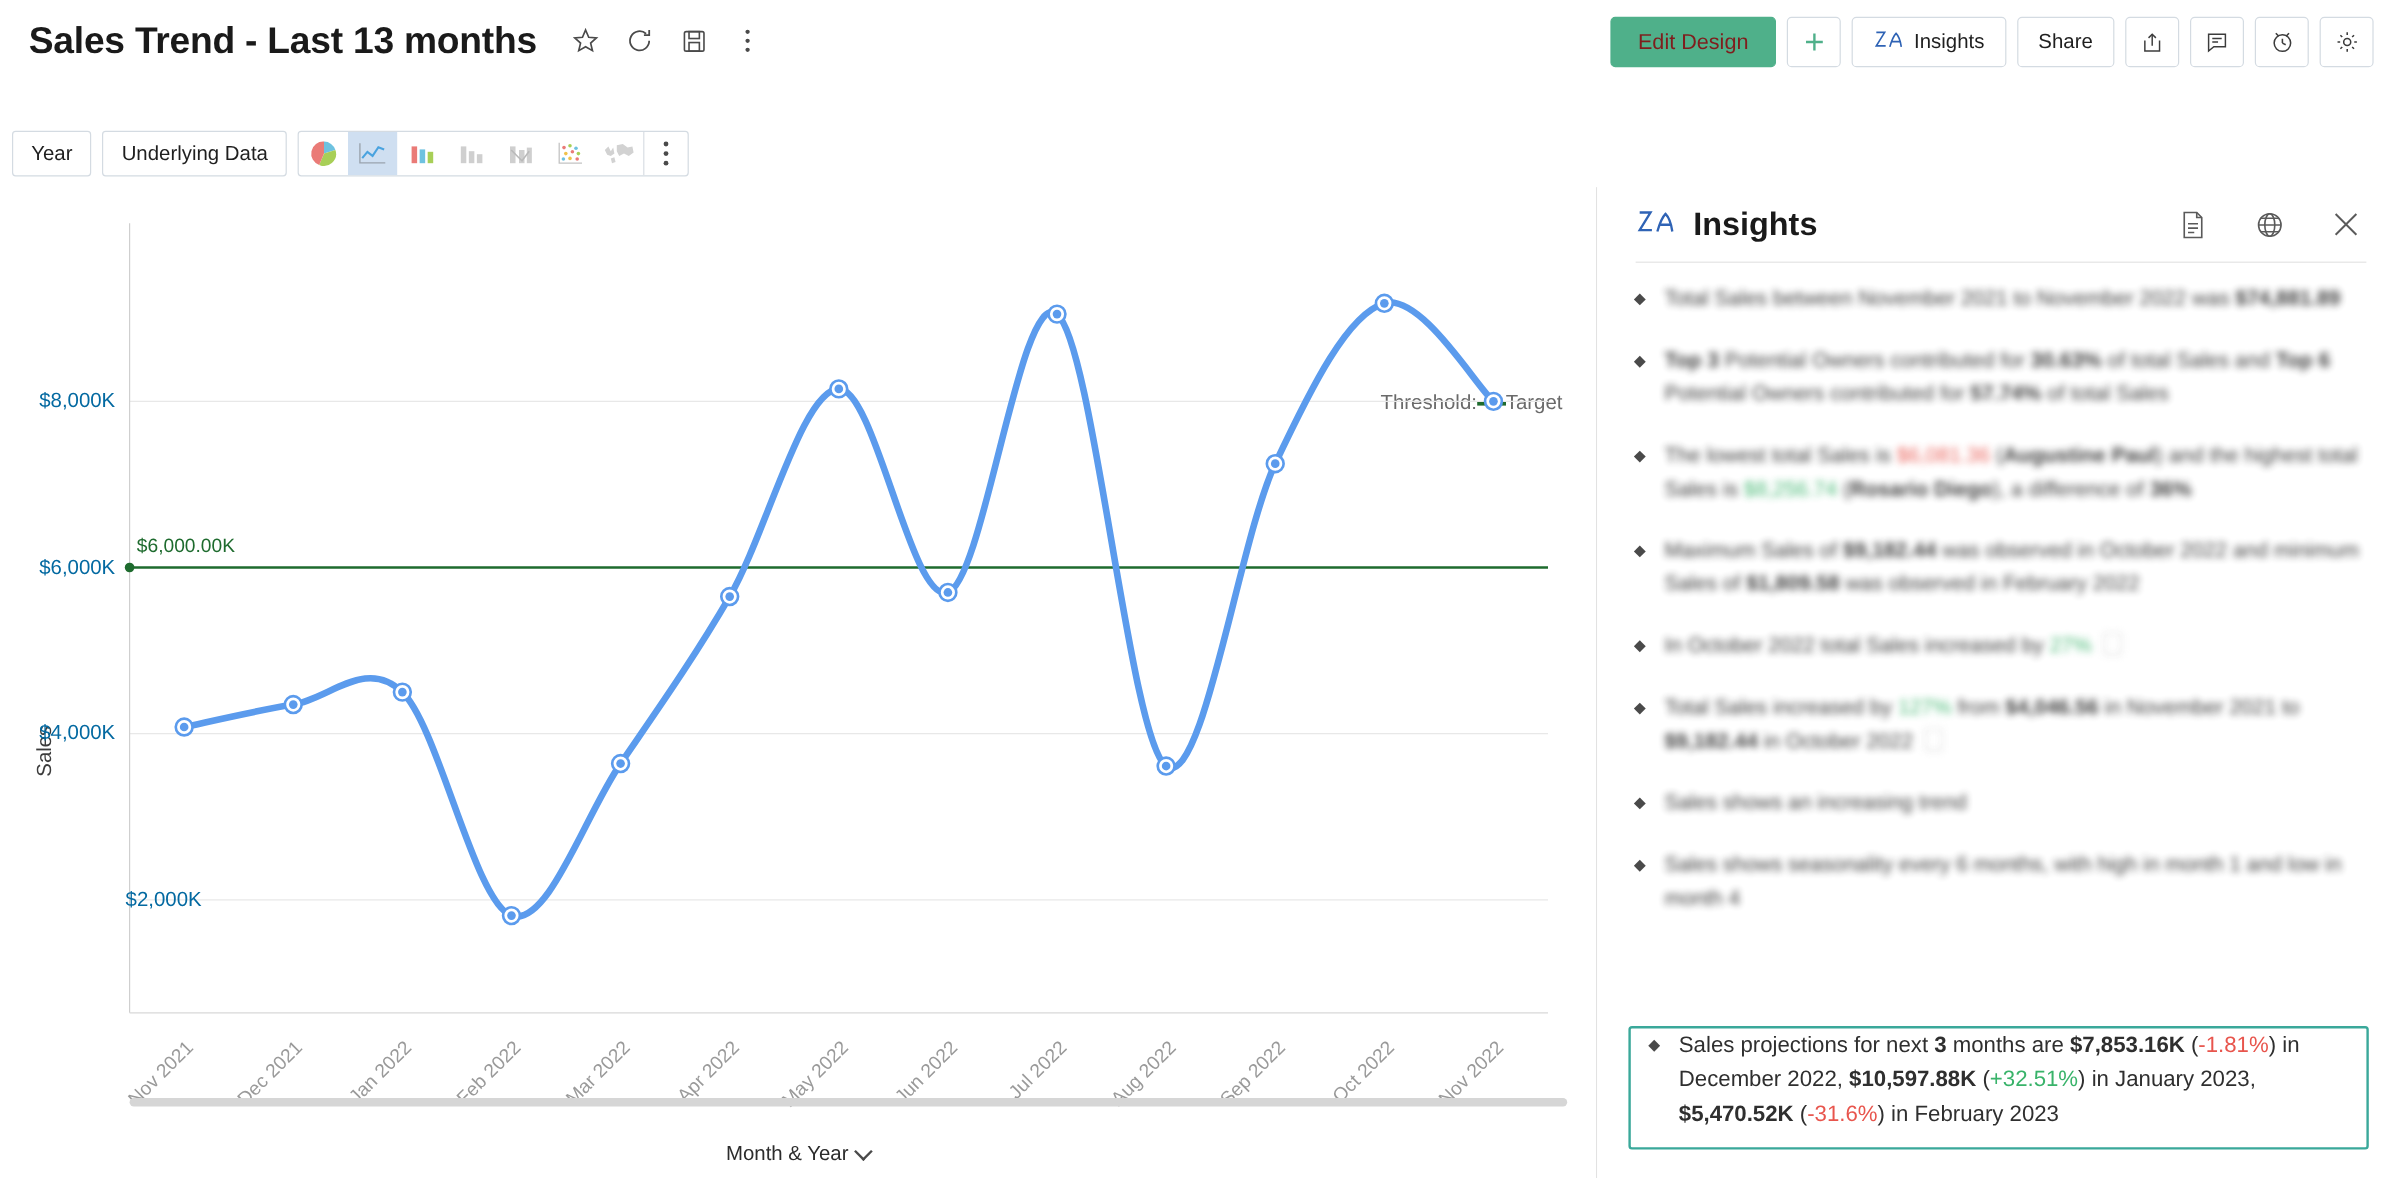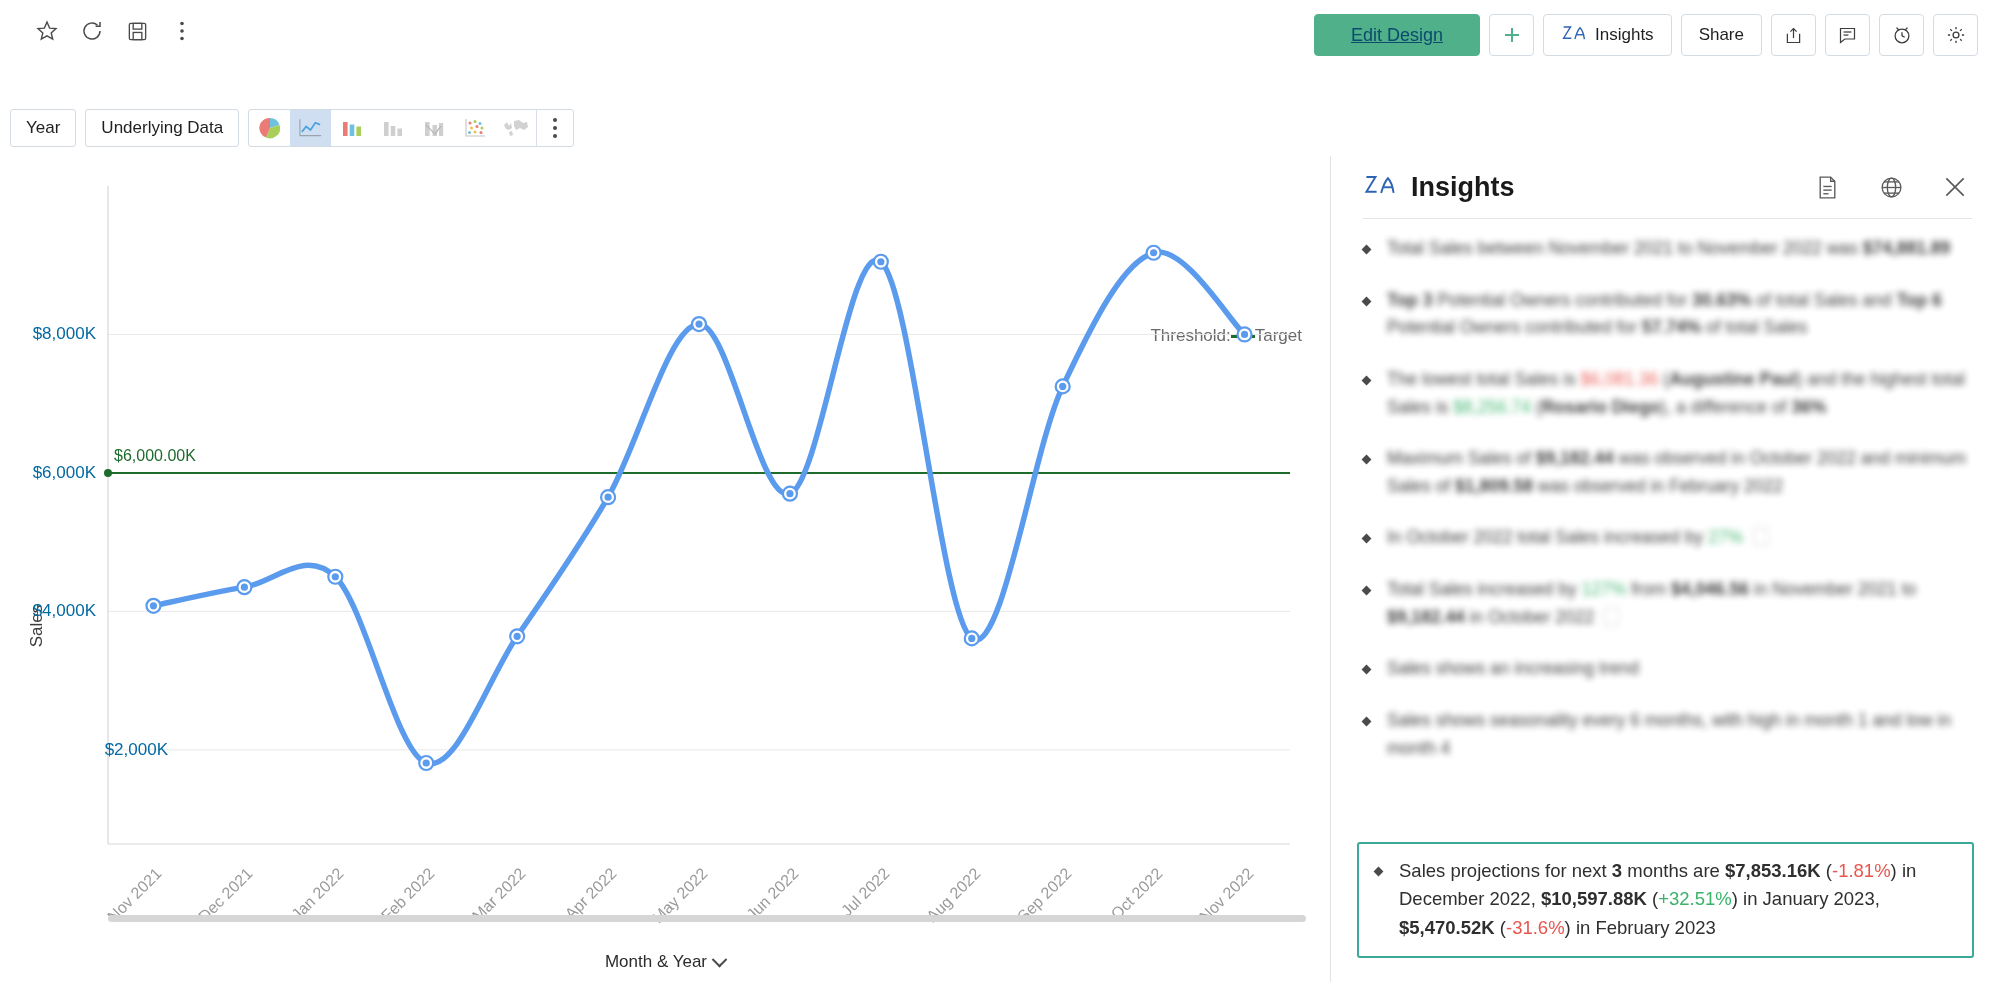--- a/index.html
+++ b/index.html
@@ -20,21 +20,21 @@
   .ticon { width:26px; height:26px; display:flex; align-items:center; justify-content:center; cursor:pointer; color:#4a4a4a; }
   .ticon svg { display:block; }
   .subtitle { font-size:17px; color:#5c5c5c; margin-top:9px; }
 
   .topright { position:absolute; top:14px; right:22px; display:flex; align-items:center; gap:9px; }
   .btn {
     height:42px; border:1px solid #d4dbe2; border-radius:4px; background:#fff;
     display:flex; align-items:center; justify-content:center; gap:8px;
     padding:0 17px; font-size:17px; color:#1f1f1f; cursor:pointer; white-space:nowrap;
   }
-  .btn.primary { background:#4fb08a; border-color:#4fb08a; color:#0c4a6e; font-size:18px; padding:0 36px;text-decoration:underline; }
+  .btn.primary { background:#4fb08a; border-color:#4fb08a; color:#7f1d1d; font-size:18px; padding:0 22px; }
   .btn.icon-only { width:45px; padding:0; }
   .btn.plus { width:45px; padding:0; color:#4fb08a; font-size:26px; font-weight:300; line-height:1; }
 
   
   .chart-toolbar { flex:0 0 56px; padding:0 0 0 10px; display:flex; align-items:center; gap:9px; }
   .tb-btn {
     height:38px; border:1px solid #d4dbe2; border-radius:3px; background:#fff;
     display:flex; align-items:center; padding:0 15px; font-size:17px; color:#1f1f1f; cursor:pointer;
   }
   .viz-group { display:flex; align-items:stretch; height:38px; border:1px solid #d4dbe2; border-radius:3px; background:#fff; overflow:hidden; }
@@ -87,32 +87,33 @@
   .bullet span { display:block; width:7px; height:7px; background:#4a4a4a; transform:rotate(45deg); }
   .ins-text { font-size:17.5px; line-height:1.58; color:#2f2f2f; }
   .blurred { filter: blur(3.1px); opacity:.92; }
   .pos { color:#39b36a; }
   .neg { color:#e8554d; }
   .b { font-weight:700; }
   .pill { display:inline-block; width:15px; height:19px; border:1px solid #cfcfcf; border-radius:2px; vertical-align:-3px; margin-left:5px; }
 
   .callout {
     margin:4px 26px 18px 26px; border:2px solid #3aa89a; border-radius:3px;
-    padding:13px 16px 14px 16px; display:flex; gap:14px; background:#fff;
+    padding:0 16px 14px 16px; display:flex; gap:14px; background:#fff;
   }
   .callout .ins-text { font-size:18.5px; line-height:1.53; }
   .ins-foot { flex:0 0 6px; }
 </style>
 </head>
 <body>
 
 <div class="app">
 
   <div class="topbar">
     <div class="title-row">
+      <div class="title">Sales Trend - Last 13 months</div>
       <div class="title-icons">
         <div class="ticon">
           <svg width="24" height="24" viewBox="0 0 24 24" fill="none" stroke="#4a4a4a" stroke-width="1.4">
               <polygon points="12,3 14.6,9.1 21,9.6 16.2,13.9 17.7,20.2 12,16.9 6.3,20.2 7.8,13.9 3,9.6 9.4,9.1"></polygon>
             </svg>
         </div>
         <div class="ticon">
           <svg width="24" height="24" viewBox="0 0 24 24" fill="none" stroke="#4a4a4a" stroke-width="1.5">
               <path d="M20 12a8 8 0 1 1-2.6-5.9"></path>
               <polyline points="20,3 20,7.2 15.6,7.2"></polyline>

